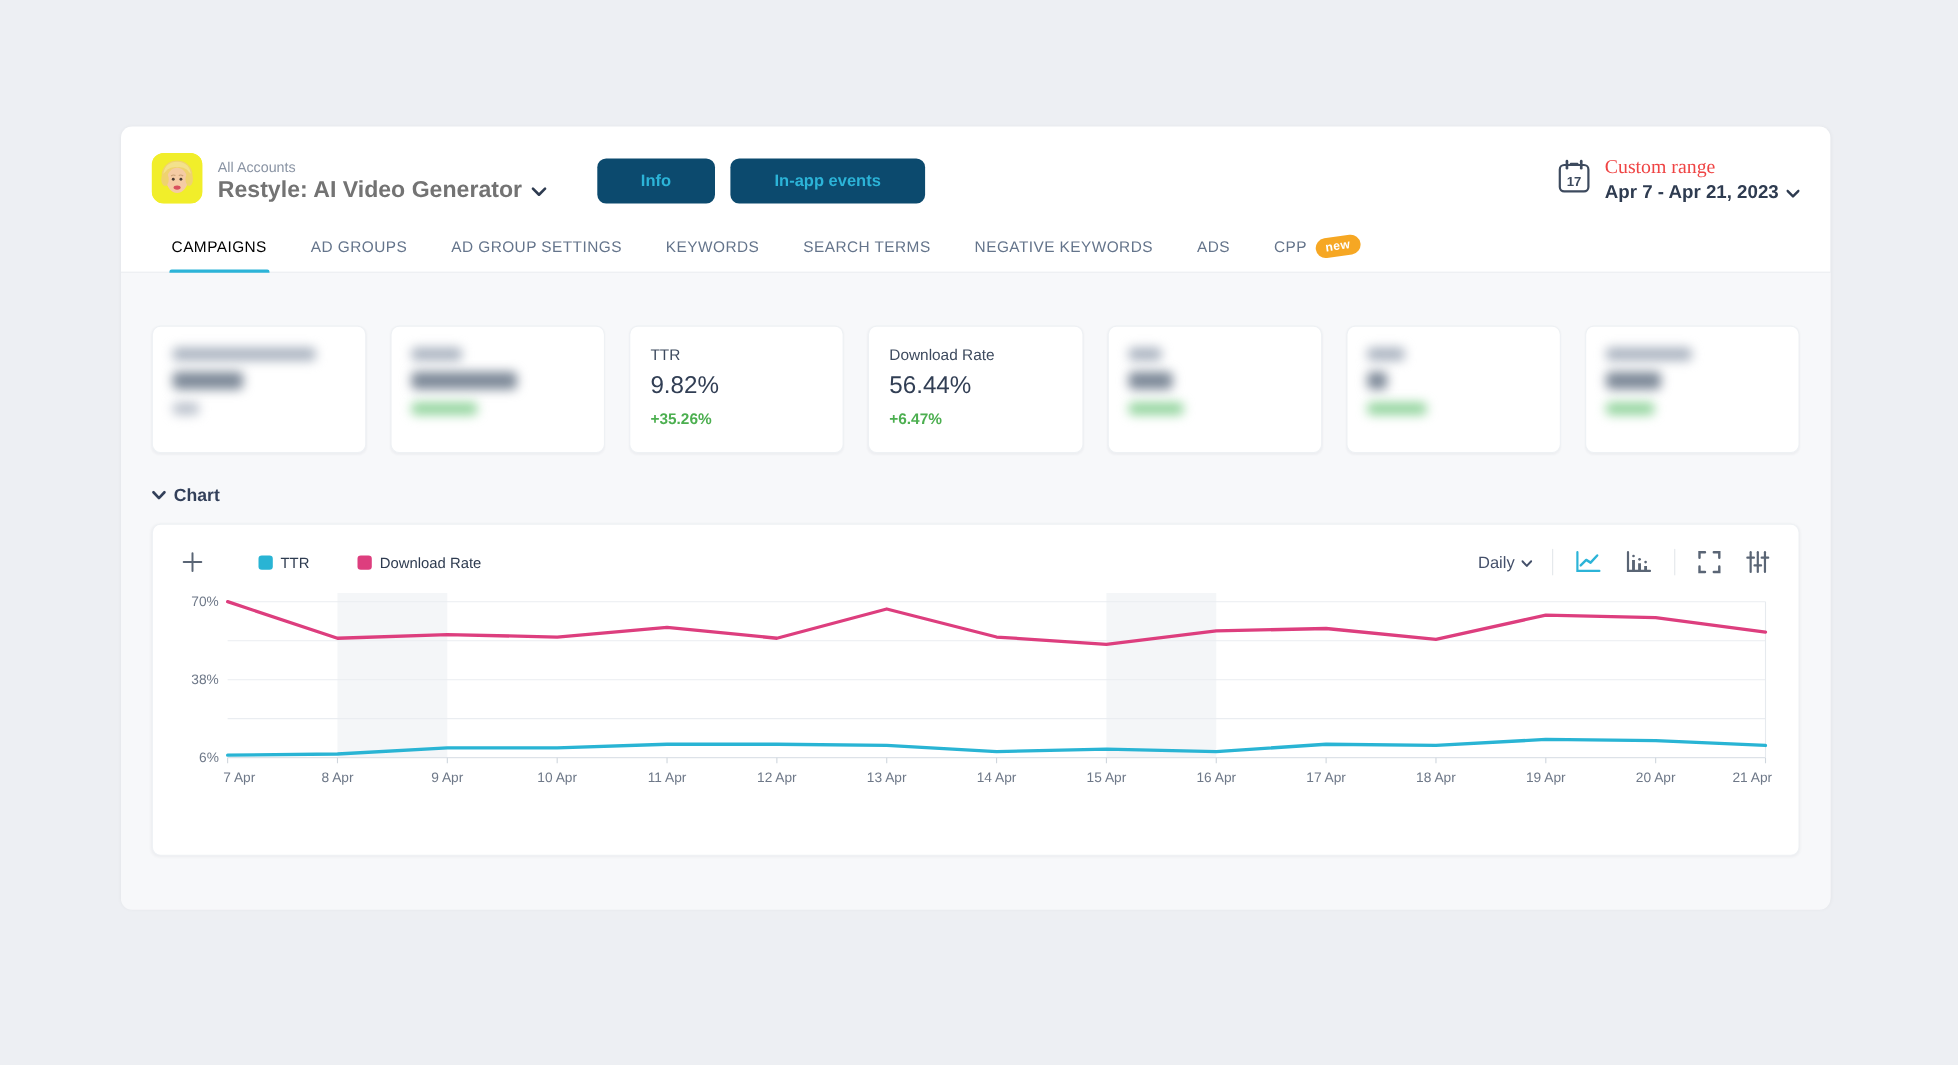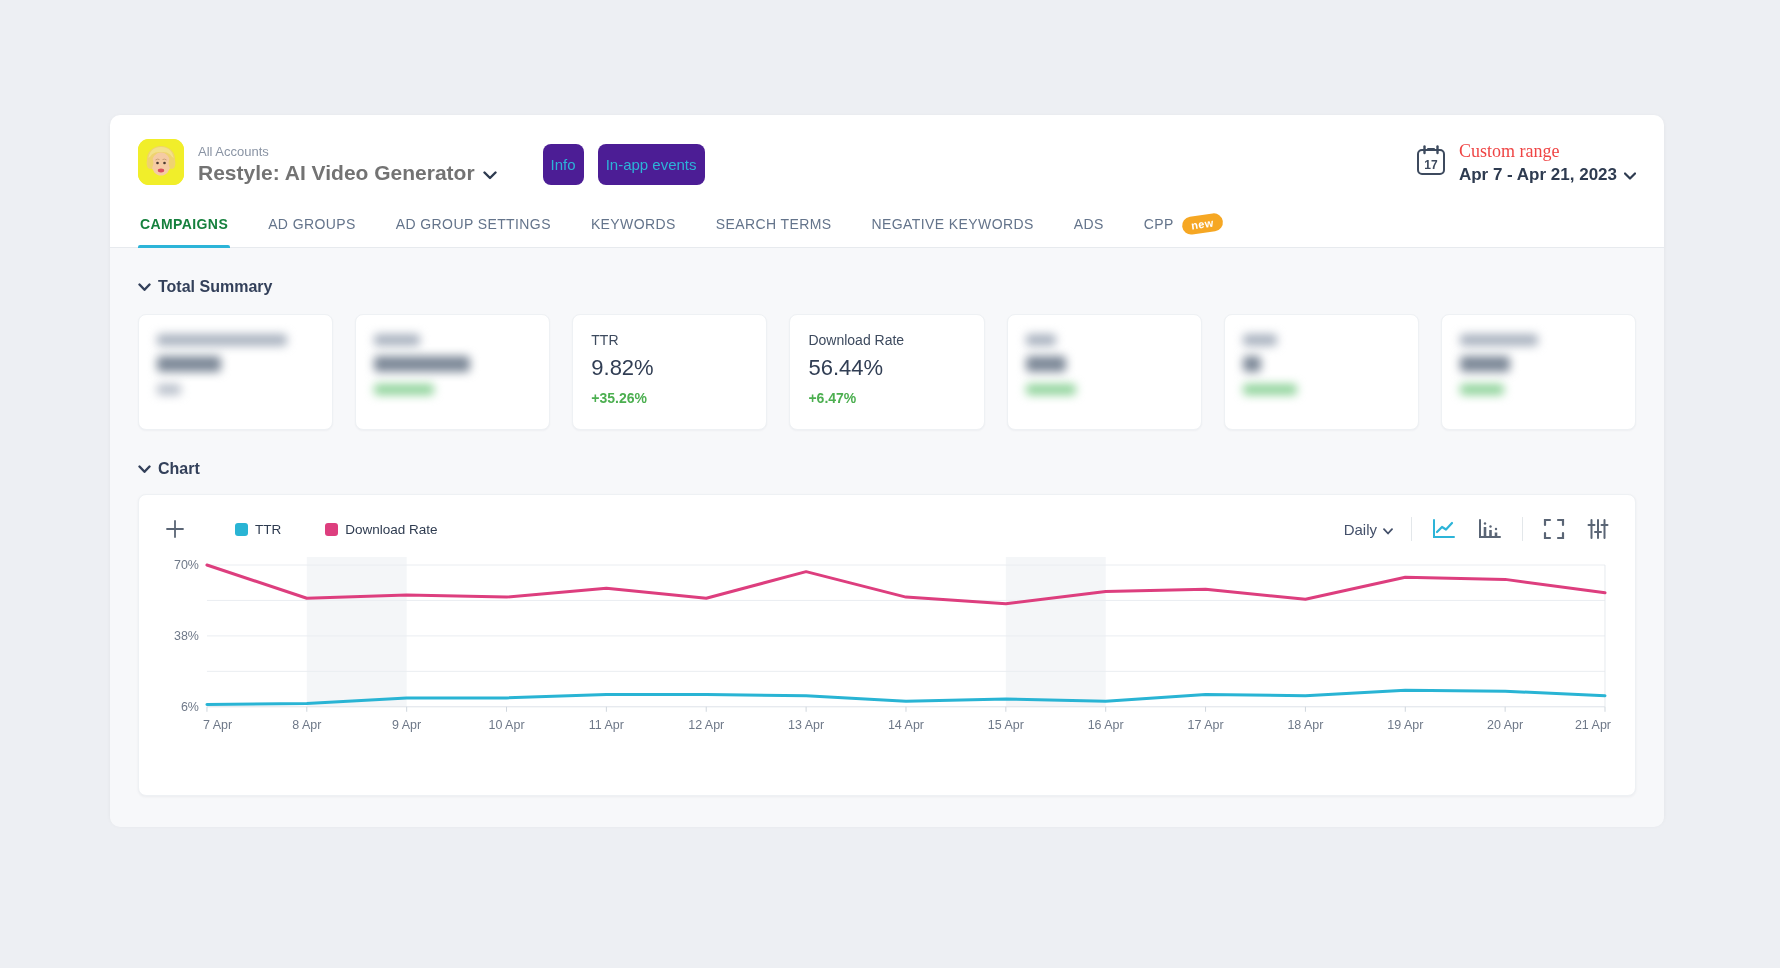--- a/index.html
+++ b/index.html
@@ -7,31 +7,31 @@
   .app-card { position:absolute; left:110px; top:115px; width:1554px; height:710px; background:#fff; border-radius:10px; box-shadow:0 1px 4px rgba(16,24,40,.05); }
 
   
   .hdr { padding:24px 28px 0; }
   .hdr-row { display:flex; align-items:flex-end; }
   .app-icon { width:46px; height:46px; border-radius:11px; background:#f1ee2a; overflow:hidden; flex:0 0 auto; }
   .title-block { margin-left:14px; }
   .acct-label { font-size:13px; color:#8a94a4; }
   .app-title { font-size:21px; font-weight:700; color:#737373; display:flex; align-items:center; gap:8px; margin-top:2px; cursor:pointer; }
   .chev { display:inline-block; }
-  .pill-btn { margin-left:14px; background:#4c1d95; color:#2cb4d8; font-size:15px; font-weight:400; border:none; border-radius:8px; padding:12px 8px; cursor:pointer; }
+  .pill-btn { margin-left:14px; background:#0c4a6e; color:#2cb4d8; font-size:15px; font-weight:700; border:none; border-radius:8px; padding:12px 40px; cursor:pointer; }
   .pill-btn.first { margin-left:46px; }
   .date-box { margin-left:auto; display:flex; align-items:flex-start; gap:12px; cursor:pointer; }
   .cal-icon { margin-top:3px; }
   .date-label { font-size:18px; color:#ef4444;font-family:Liberation Serif, serif; }
   .date-value { font-size:17px; font-weight:700; color:#2e3b50; display:flex; align-items:center; gap:7px; margin-top:3px; }
 
   
   .tabs-wrap { margin-top:20px; border-bottom:1px solid #e7eaee; padding:0 28px; display:flex; gap:36px; }
   .tab { font-size:14px; letter-spacing:.4px; color:#64748b; padding:10px 2px 14px; cursor:pointer; position:relative; white-space:nowrap; display:flex; align-items:center; gap:8px; }
-  .tab.active { color:#15803d; font-weight:700; }
+  .tab.active { color:#000000; font-weight:400;margin-left:16px; }
   .tab.active::after { content:""; position:absolute; left:0; right:0; bottom:-1px; height:3px; background:#2cb4d8; border-radius:2px 2px 0 0; }
   .new-badge { background:#f6a723; color:#fff; font-size:11px; font-weight:700; padding:3px 9px; border-radius:10px; transform:rotate(-8deg); display:inline-block; }
 
   
   .content { background:#f7f8fa; border-radius:0 0 10px 10px; padding:30px 28px 8px; height:calc(710px - 131px); }
   .section-hd { display:flex; align-items:center; gap:7px; font-size:16px; font-weight:700; color:#33405a; cursor:pointer; }
   .cards-row { display:flex; gap:22px; margin-top:18px; }
   .m-card { flex:1 1 0; height:116px; background:#fff; border:1px solid #eef1f4; border-radius:8px; box-shadow:0 1px 2px rgba(16,24,40,.04); padding:17px 18px; }
   .m-title { font-size:14px; color:#3d4a5e; }
   .m-value { font-size:22px; font-weight:400; color:#313e54; margin-top:7px; }
@@ -142,28 +142,20 @@
         <span>ADS</span>
       </div>
     <div class="tab">
       <span>CPP</span>
       <span class="new-badge">new</span>
     </div>
   </div>
 
   <div class="content">
 
-    <div class="section-hd">
-      <span>
-        <svg width="13" height="9" viewBox="0 0 13 9">
-            <path d="M1.5 1.5 L6.5 6.8 L11.5 1.5" stroke="#33405a" stroke-width="2.4" fill="none" stroke-linecap="round" stroke-linejoin="round"></path>
-          </svg>
-      </span>
-      <span>Total Summary</span>
-    </div>
 
     <div class="cards-row">
       <div class="m-card">
         <div class="blur-bar bb-title" style="width:130px"></div>
         <div class="blur-bar bb-value" style="width:64px"></div>
         <div class="blur-bar bb-delta bb-gray" style="width:24px"></div>
       </div>
       <div class="m-card">
         <div class="blur-bar bb-title" style="width:46px"></div>
         <div class="blur-bar bb-value" style="width:96px"></div>

